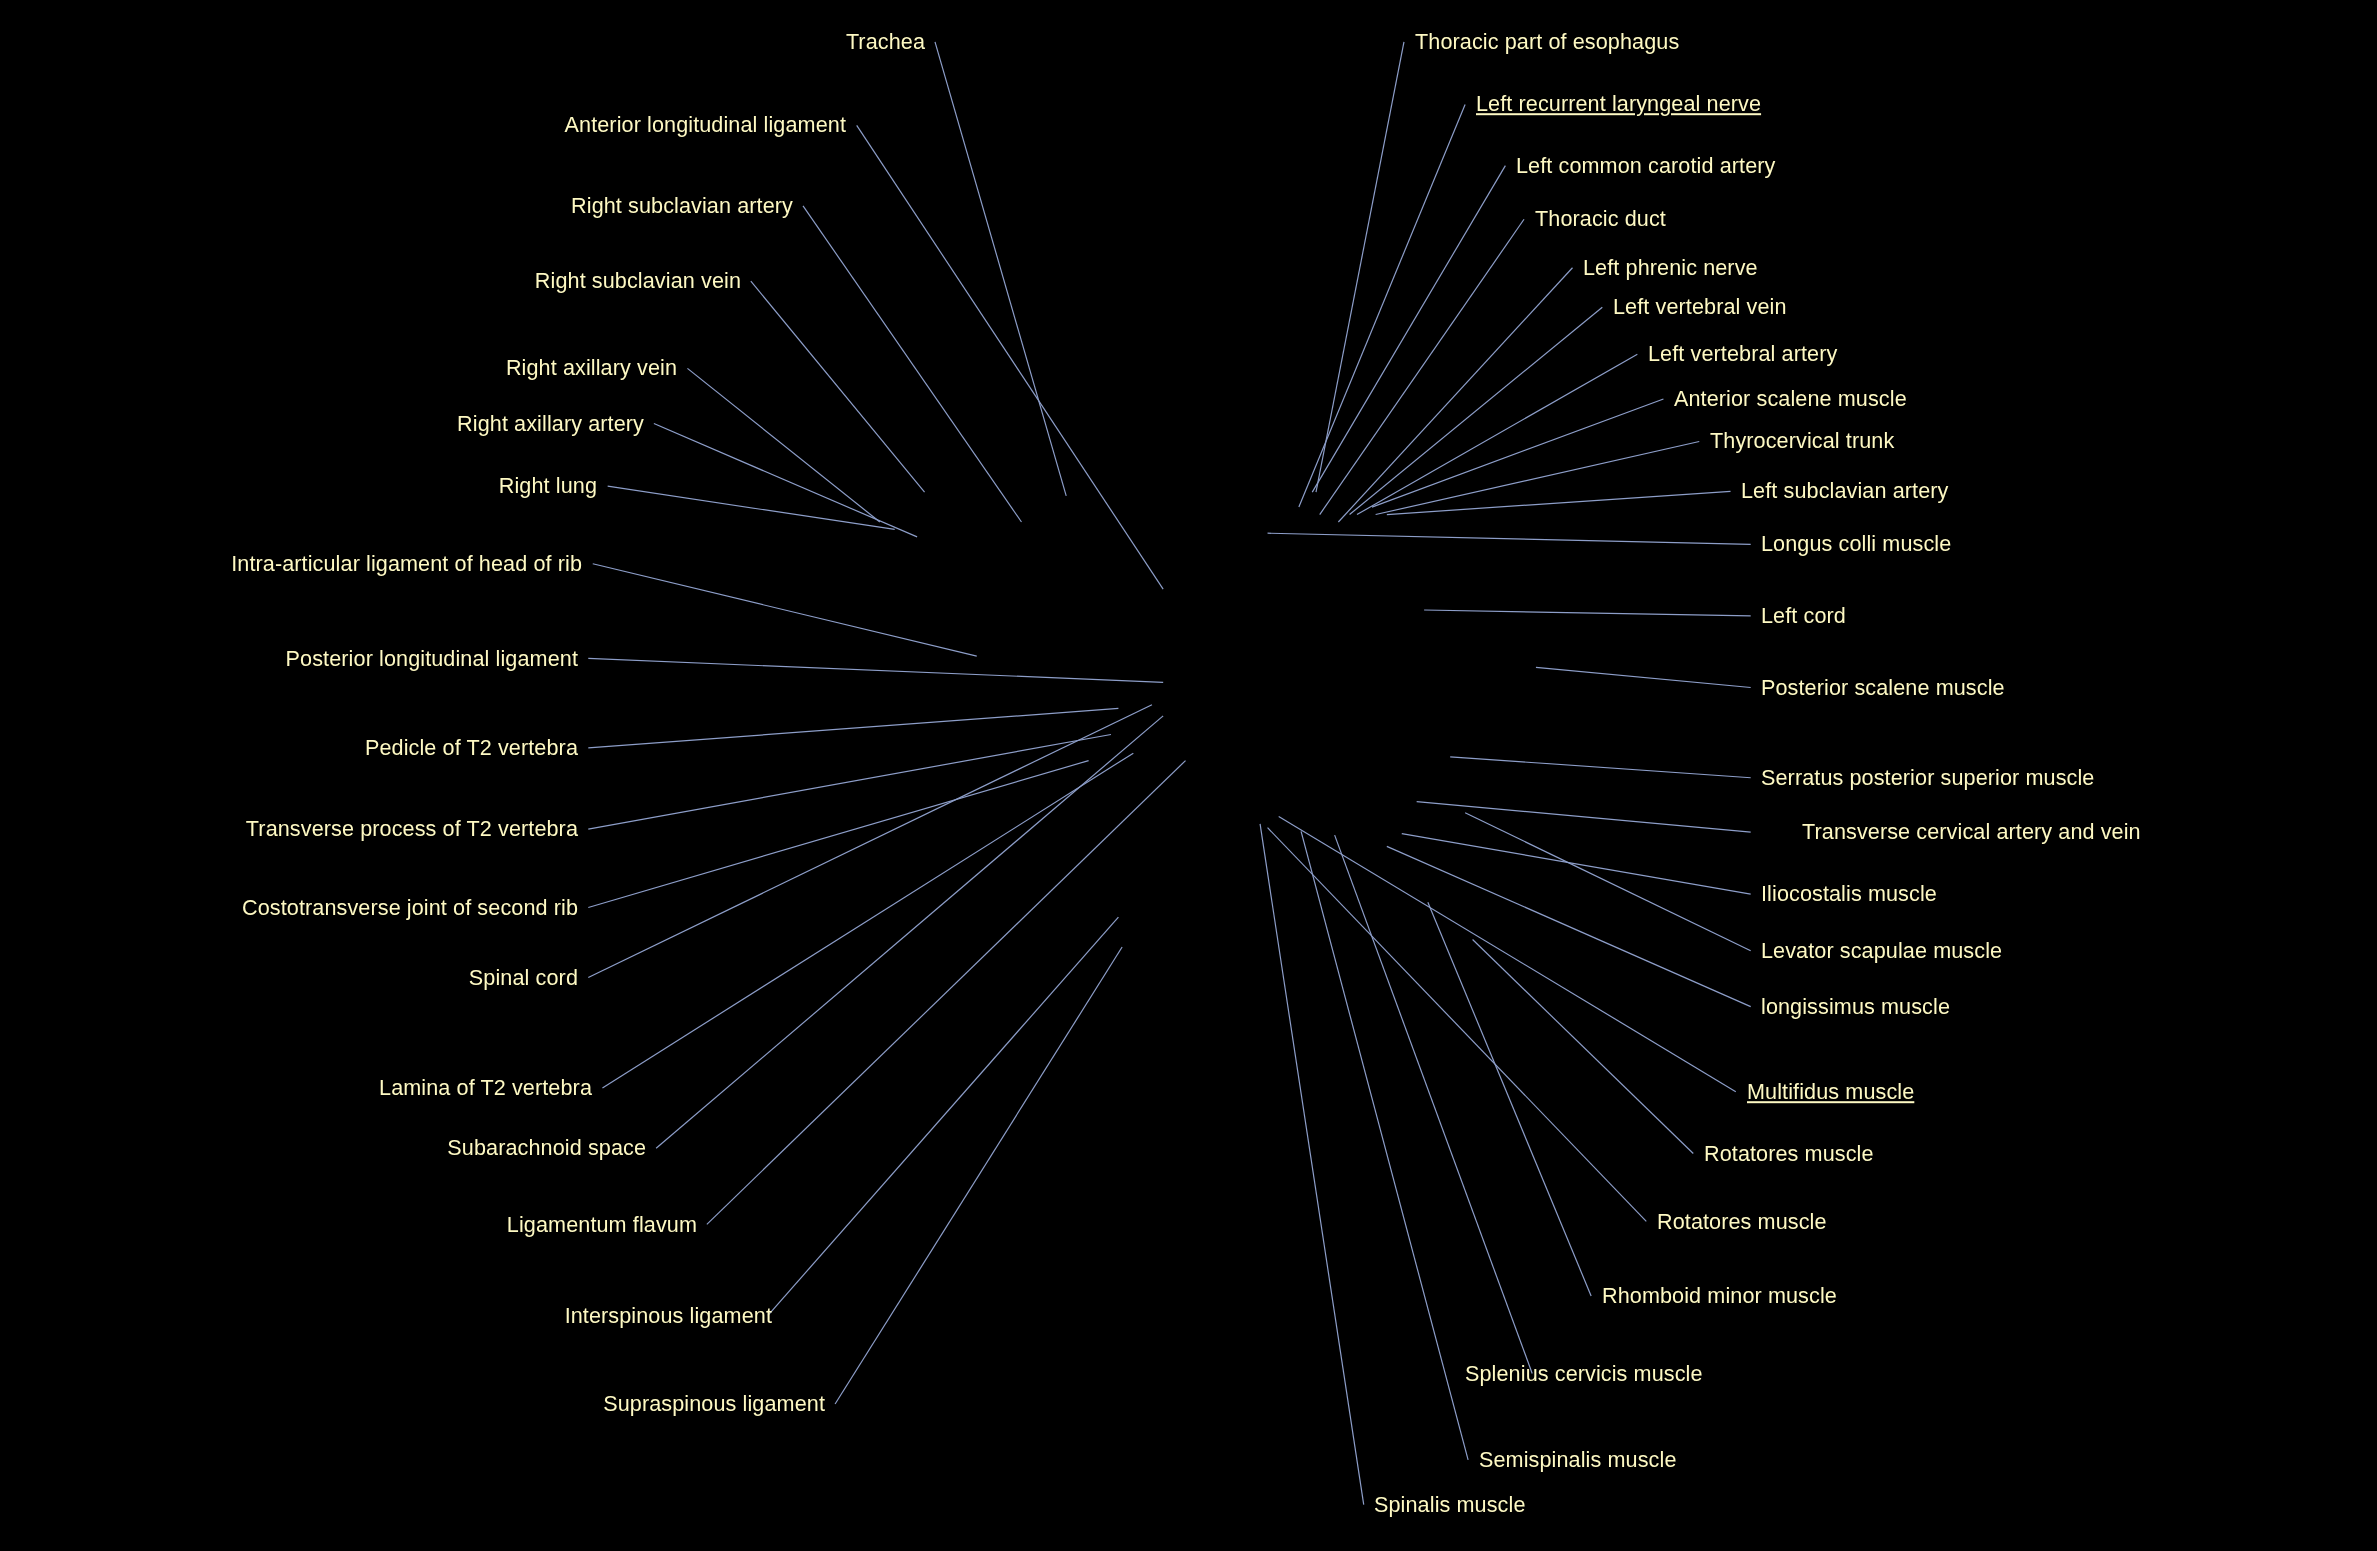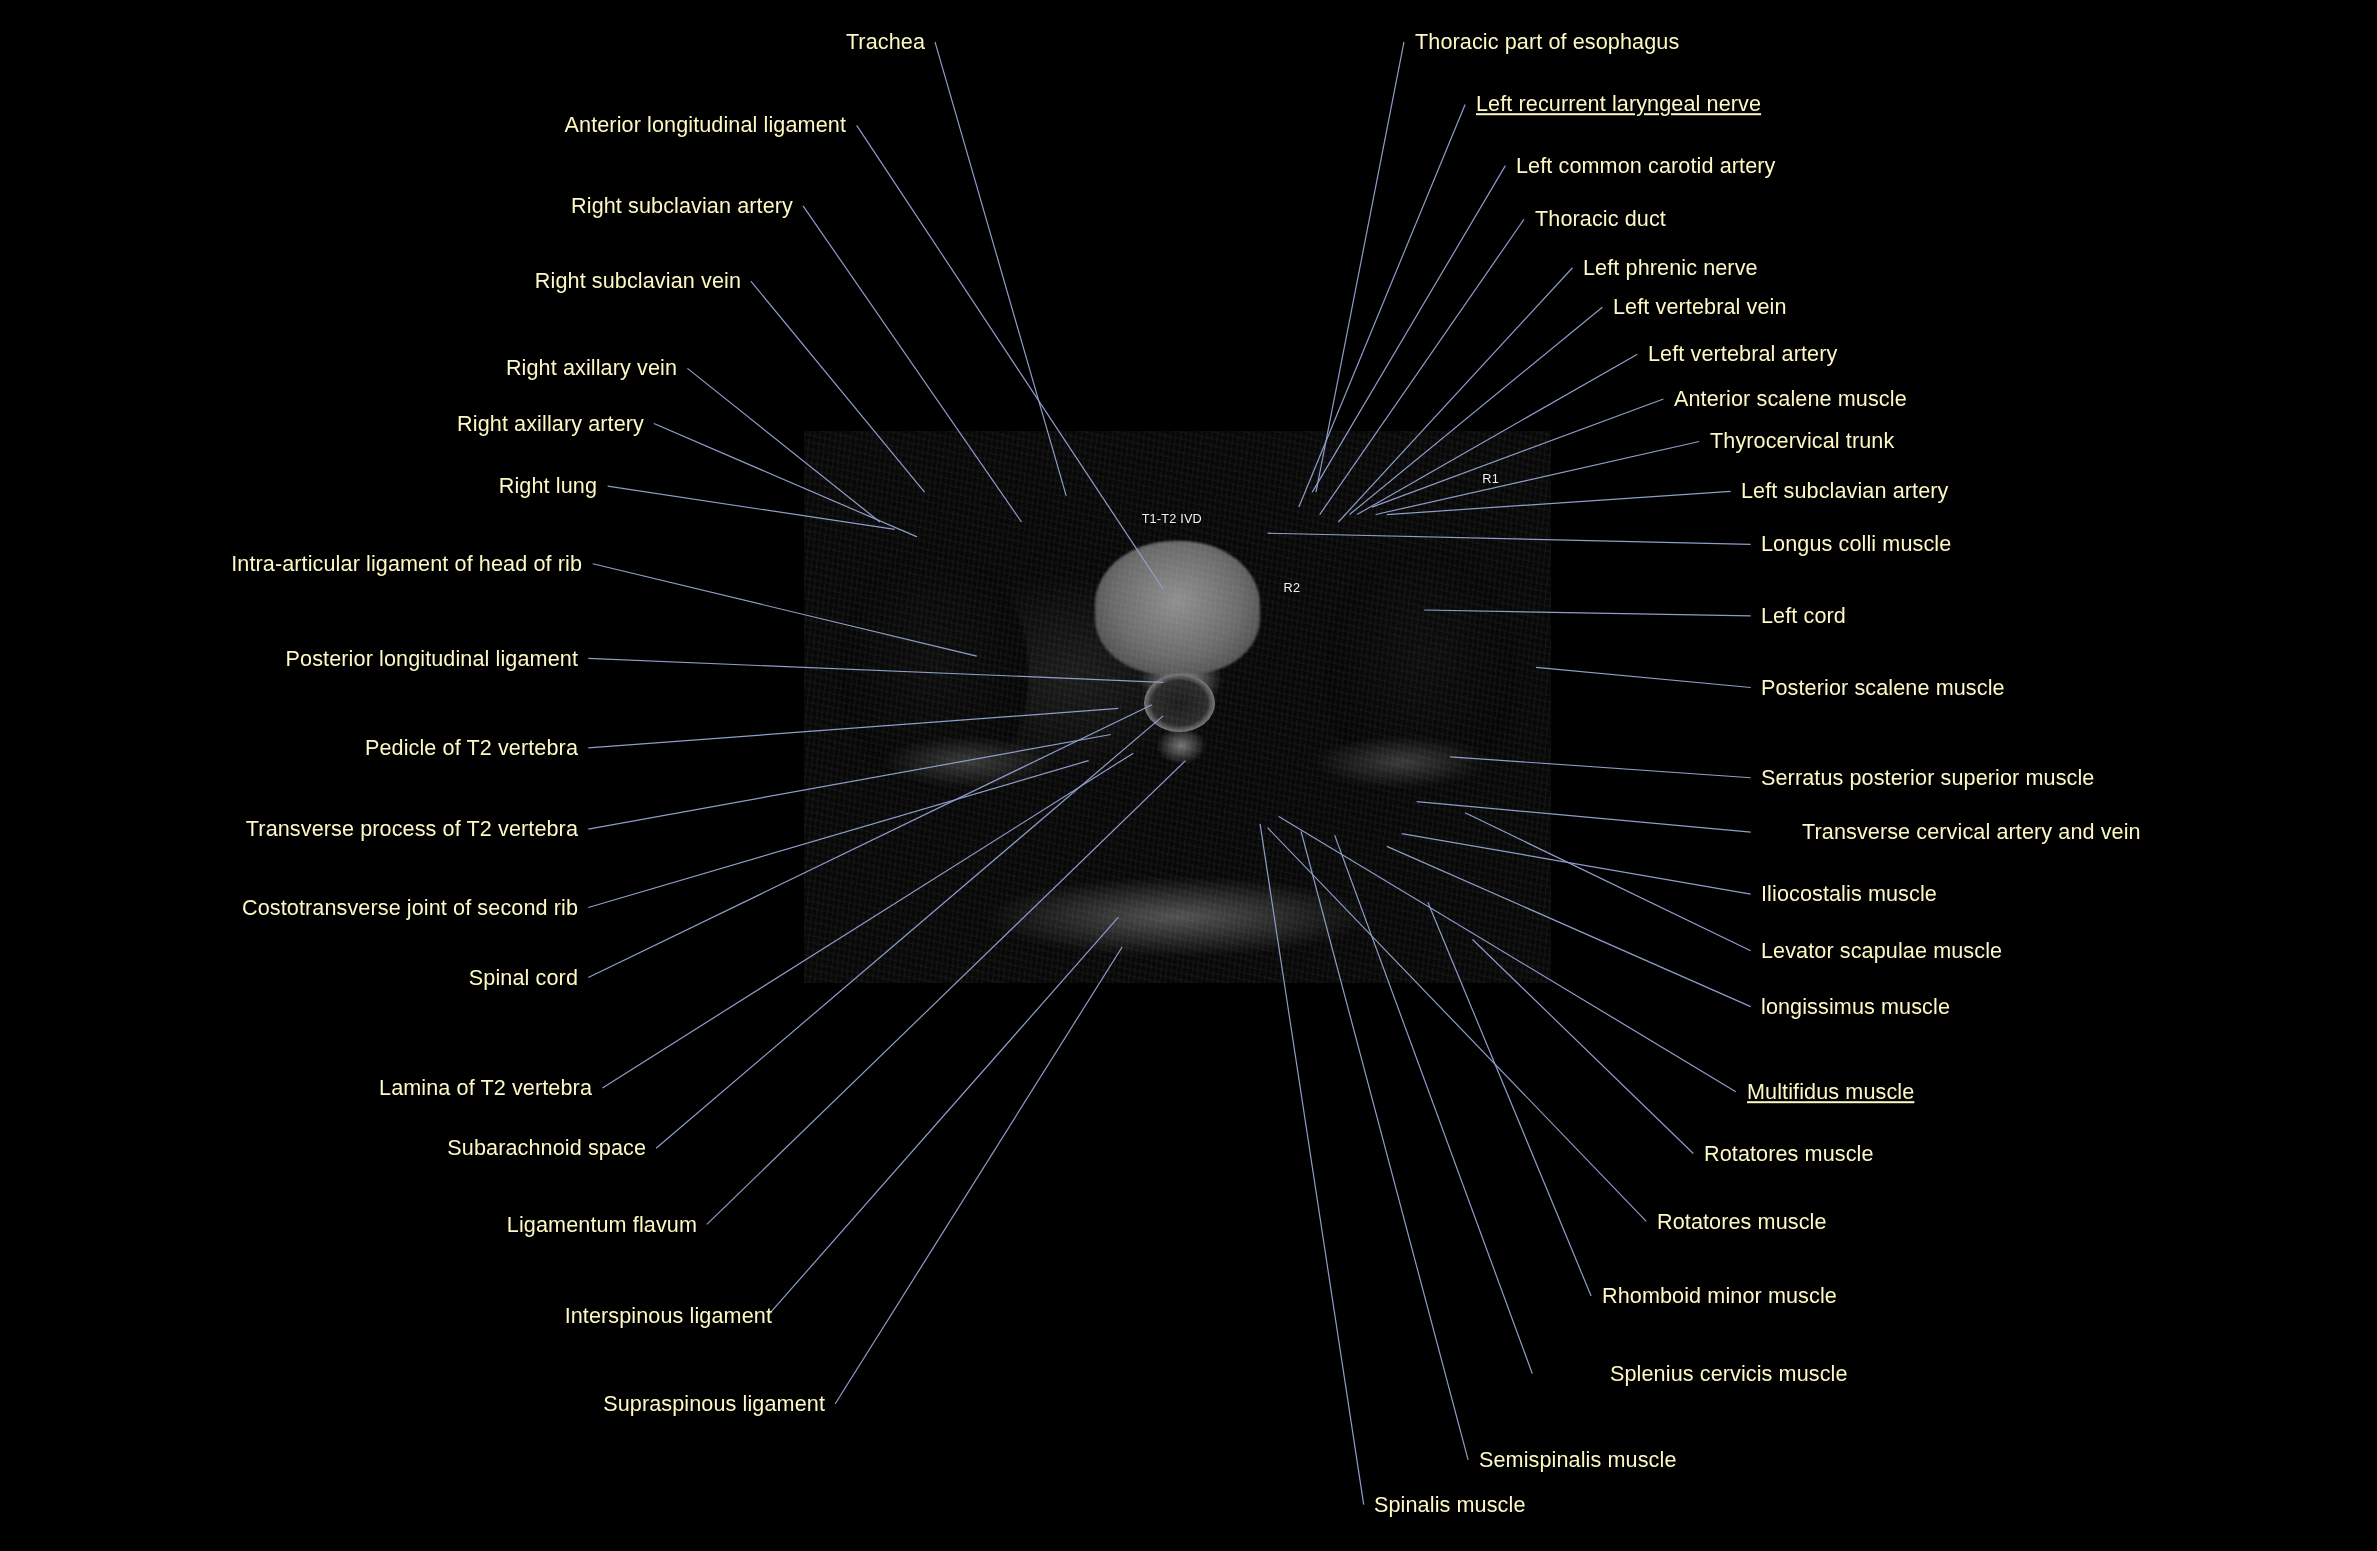--- a/index.html
+++ b/index.html
@@ -110,34 +110,20 @@
     letter-spacing: 0.1px;
   }
   .anno.r { transform: translate(-100%, -50%); }
   .anno.l { transform: translate(0, -50%); }
 </style>
 </head>
 <body>
 
 <div id="stage">
 
-  <div id="scan">
-    <div class="scan-layer l1"></div>
-    <div class="lung right"></div>
-    <div class="lung left"></div>
-    <div class="scan-layer l2"></div>
-    <div class="ivd-body"></div>
-    <div class="canal"></div>
-    <div class="scan-layer l3"></div>
-    <div id="scan-labels">
-        <div class="scan-label" style="left: 90.8%; top: 7.5%;">R1</div>
-        <div class="scan-label" style="left: 45.2%; top: 14.7%;">T1-T2 IVD</div>
-        <div class="scan-label" style="left: 64.2%; top: 27.2%;">R2</div>
-      </div>
-  </div>
 
   <svg id="leaders" viewBox="0 0 3188 2080" width="2377" height="1551">
       <line x1="1254" y1="56" x2="1430" y2="665"></line>
       <line x1="1149" y1="168" x2="1560" y2="790"></line>
       <line x1="1077" y1="276" x2="1370" y2="700"></line>
       <line x1="1007" y1="377" x2="1240" y2="660"></line>
       <line x1="922" y1="494" x2="1180" y2="700"></line>
       <line x1="877" y1="568" x2="1230" y2="720"></line>
       <line x1="815" y1="652" x2="1200" y2="710"></line>
       <line x1="795" y1="756" x2="1310" y2="880"></line>
@@ -214,19 +200,19 @@
       <div class="anno l" style="left: 1761px; top: 688px;">Posterior scalene muscle</div>
       <div class="anno l" style="left: 1761px; top: 778px;">Serratus posterior superior muscle</div>
       <div class="anno l" style="left: 1802px; top: 832px;">Transverse cervical artery and vein</div>
       <div class="anno l" style="left: 1761px; top: 894px;">Iliocostalis muscle</div>
       <div class="anno l" style="left: 1761px; top: 951px;">Levator scapulae muscle</div>
       <div class="anno l" style="left: 1761px; top: 1007px;">longissimus muscle</div>
       <div class="anno l" style="left: 1747px; top: 1092px; text-decoration: underline;">Multifidus muscle</div>
       <div class="anno l" style="left: 1704px; top: 1154px;">Rotatores muscle</div>
       <div class="anno l" style="left: 1657px; top: 1222px;">Rotatores muscle</div>
       <div class="anno l" style="left: 1602px; top: 1296px;">Rhomboid minor muscle</div>
-      <div class="anno l" style="left: 1610px; top: 1374px; text-align: center;">Splenius cervicis muscle</div>
+      <div class="anno l" style="left: 1465px; top: 1374px; text-align: center;">Splenius cervicis muscle</div>
       <div class="anno l" style="left: 1479px; top: 1460px;">Semispinalis muscle</div>
       <div class="anno l" style="left: 1374px; top: 1505px;">Spinalis muscle</div>
     </div>
 
 </div>
 
 
 </body></html>

